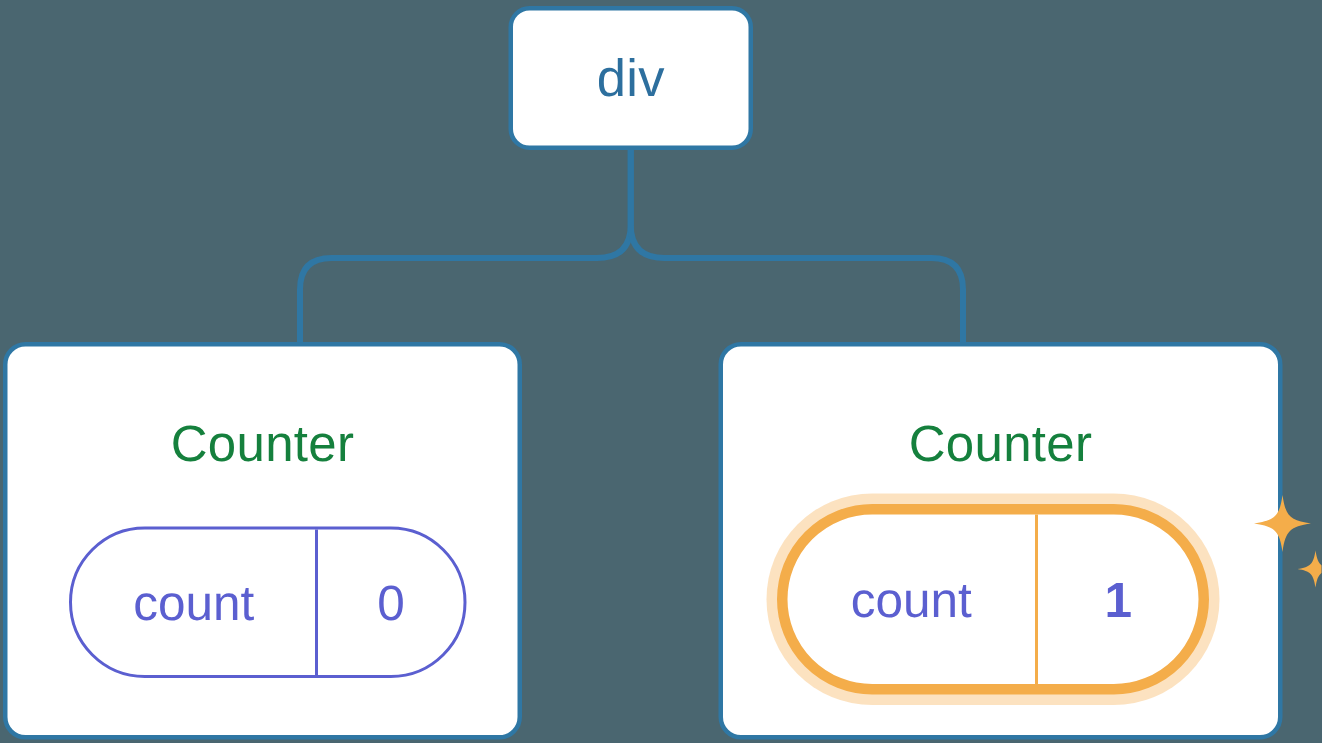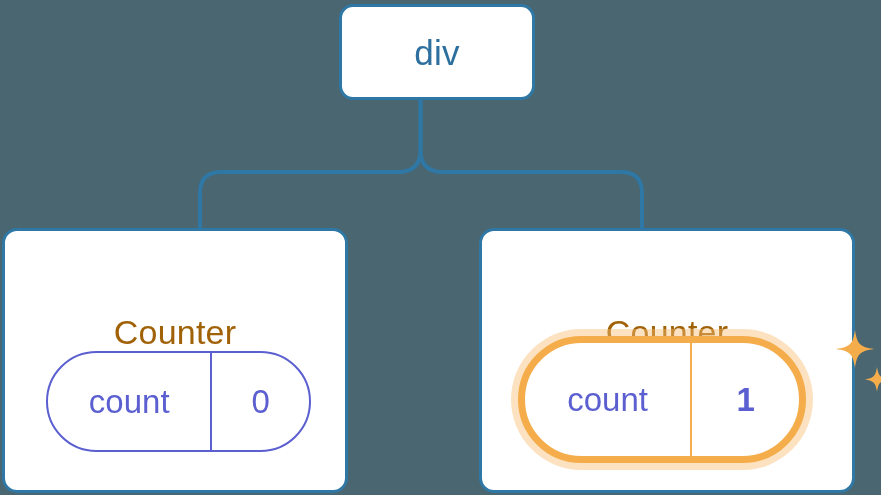--- a/index.html
+++ b/index.html
@@ -29,21 +29,21 @@
     width: 881px;
     height: 495px;
     pointer-events: none;
   }
 
   
   .root-node {
     position: absolute;
     left: 339px;
     top: 4px;
-    width: 196px;
+    width: 163px;
     height: 96px;
     box-sizing: border-box;
     background: #ffffff;
     border: 3px solid #2f77a4;
     border-radius: 14px;
     display: flex;
     align-items: center;
     justify-content: center;
   }
   .root-label {
@@ -72,25 +72,24 @@
     top: 228px;
     width: 376px;
     height: 265px;
   }
   .card-title {
     position: absolute;
     left: 0;
     right: 0;
     top: 48px;
     text-align: center;
-    color: #a16207;
+    color: #15803d;
     font-size: 34px;
     line-height: 1;
     letter-spacing: 0.2px;
-    margin-top: 36px;
   }
 
   
   .pill-wrap {
     position: absolute;
     display: flex;
     align-items: stretch;
   }
   .pill-wrap-left {
     left: 41px;

